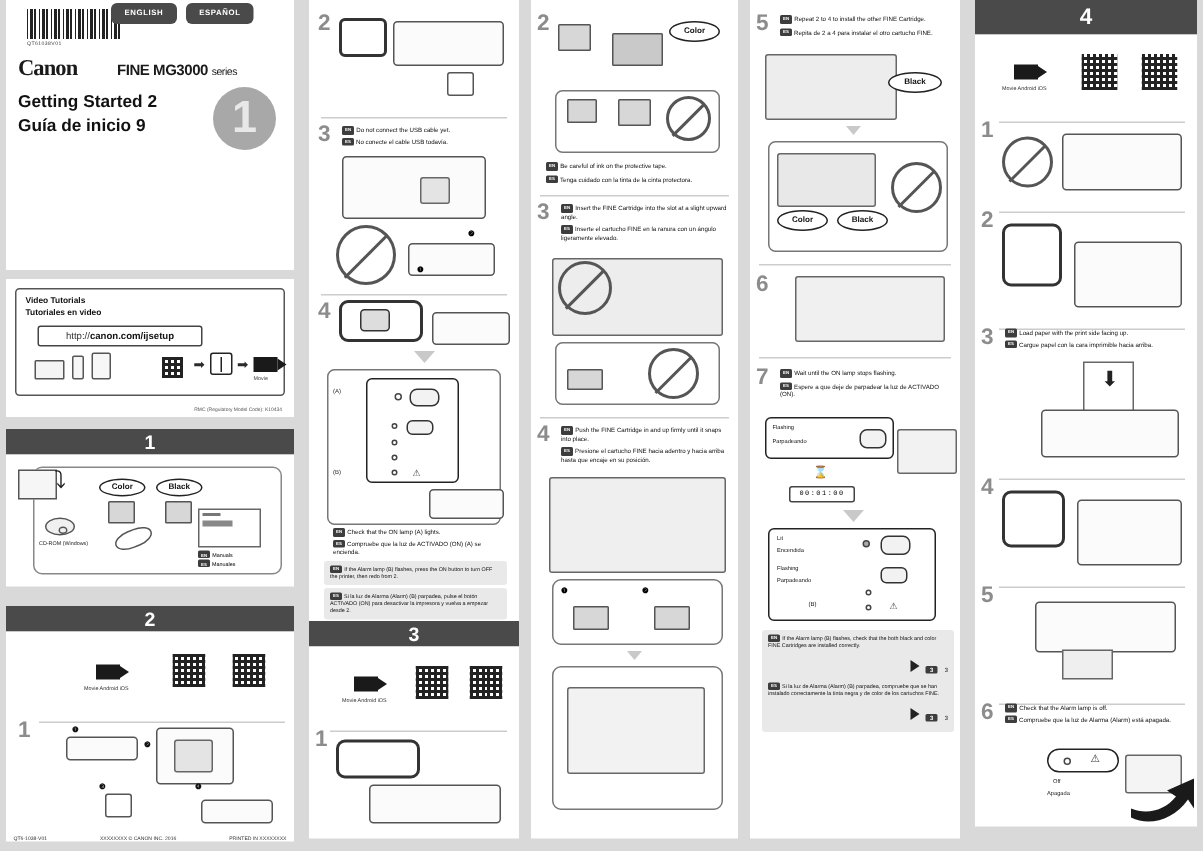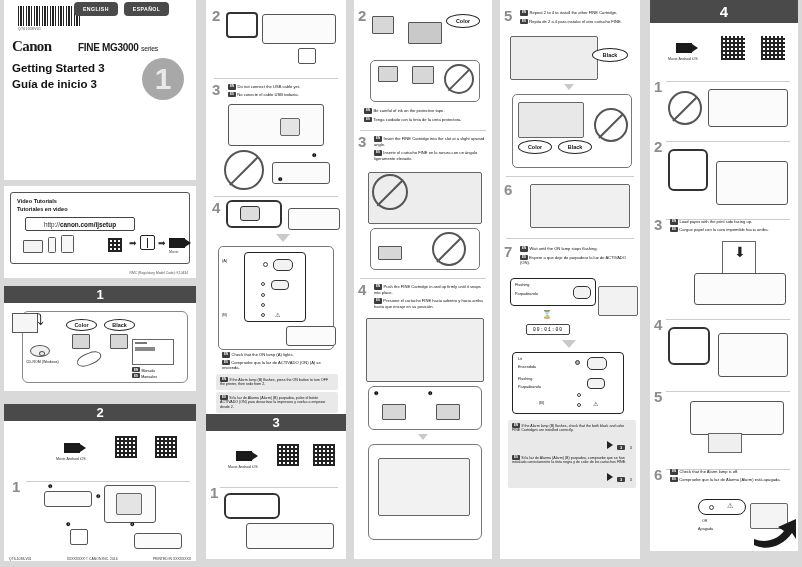--- a/index.html
+++ b/index.html
@@ -133,22 +133,22 @@
       <div class="langbtns">
         <div class="langbtn">ENGLISH</div>
         <div class="langbtn">ESPAÑOL</div>
       </div>
 
       <div class="canon-logo">Canon</div>
       <div class="pixma">
         <span>FINE MG3000</span>
         <span class="ser">series</span>
       </div>
-      <div class="gs-en">Getting Started 3</div>
-      <div class="gs-es">Guía de inicio 3</div>
+      <div class="gs-en">Getting Started 2</div>
+      <div class="gs-es">Guía de inicio 9</div>
       <div class="bignum-circle">1</div>
     </div>
 
     <div class="videobox">
       <div class="vb-inner">
         <div class="vb-t1">Video Tutorials</div>
         <div class="vb-t2">Tutoriales en video</div>
         <div class="urlbox">
           <span>http://</span>
             <b>canon.com/ijsetup</b>

